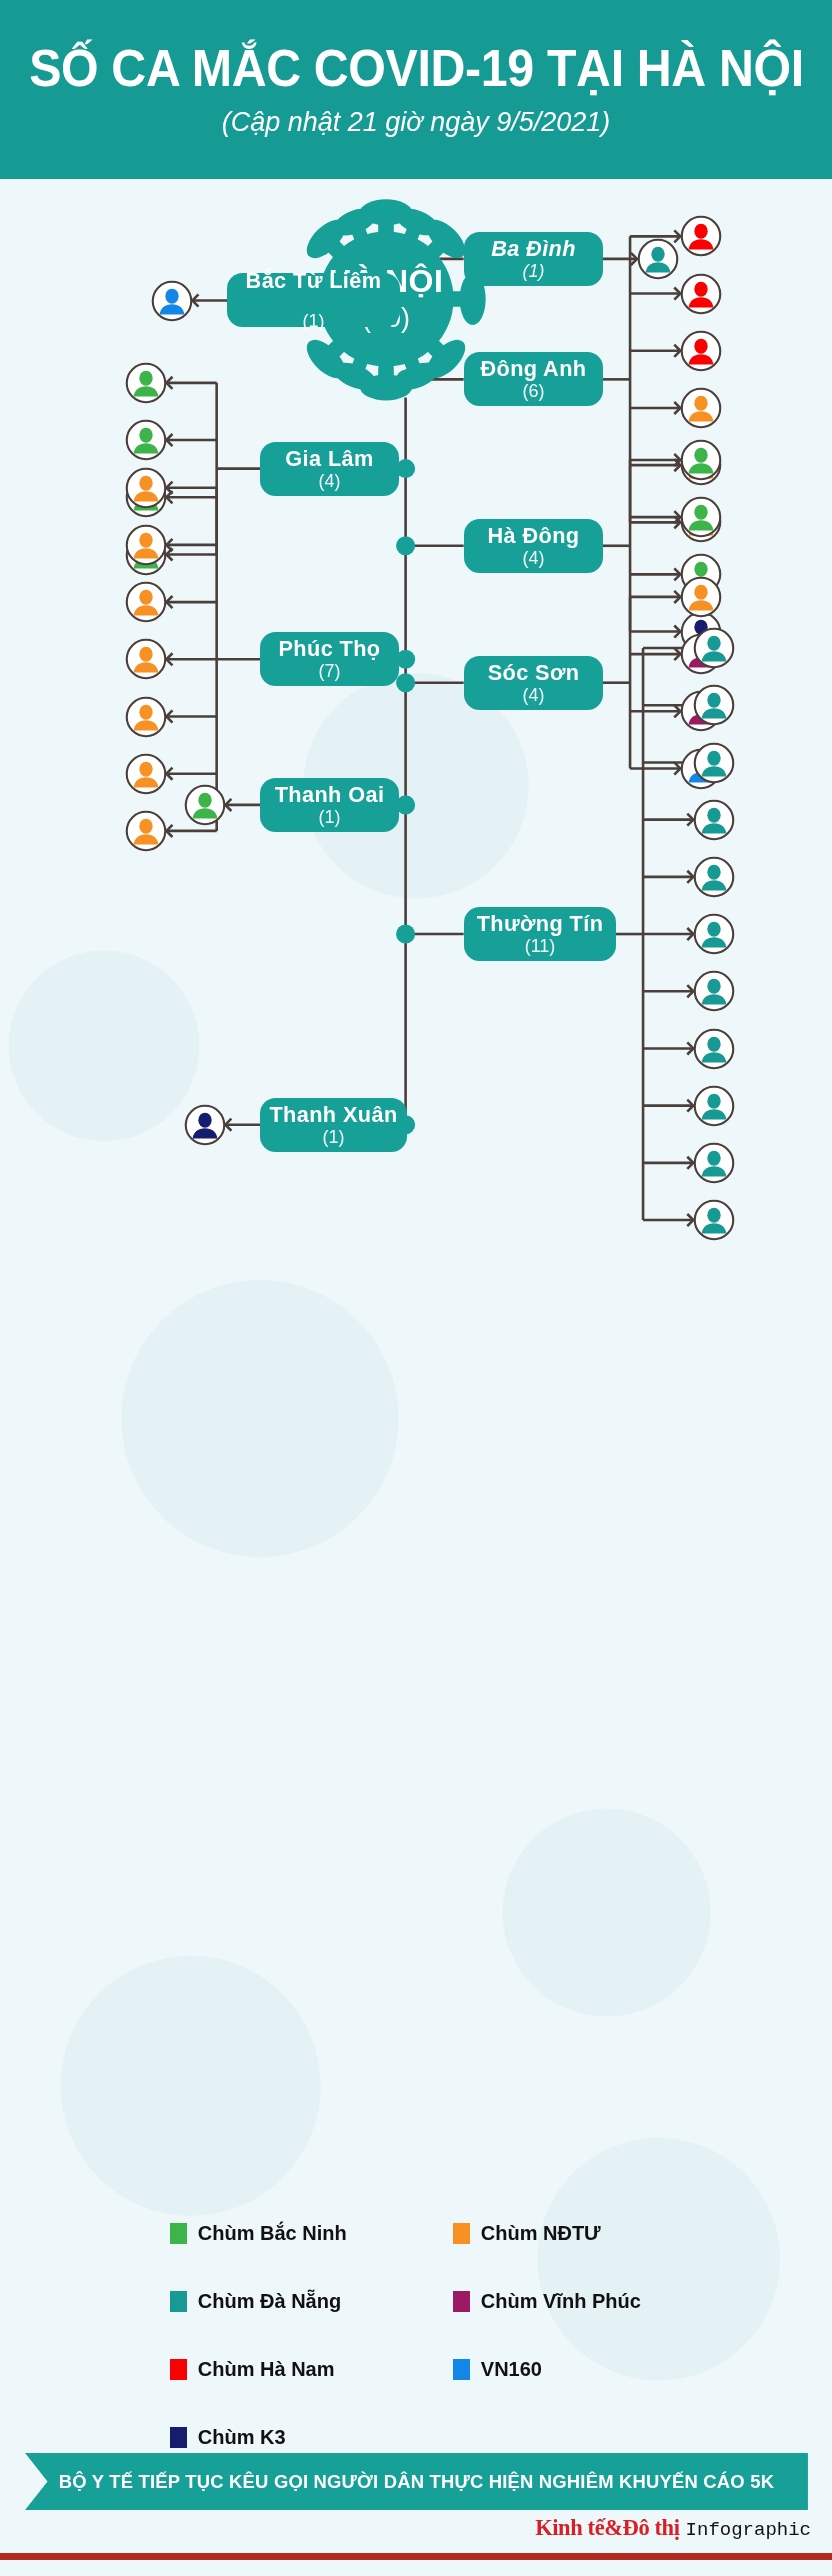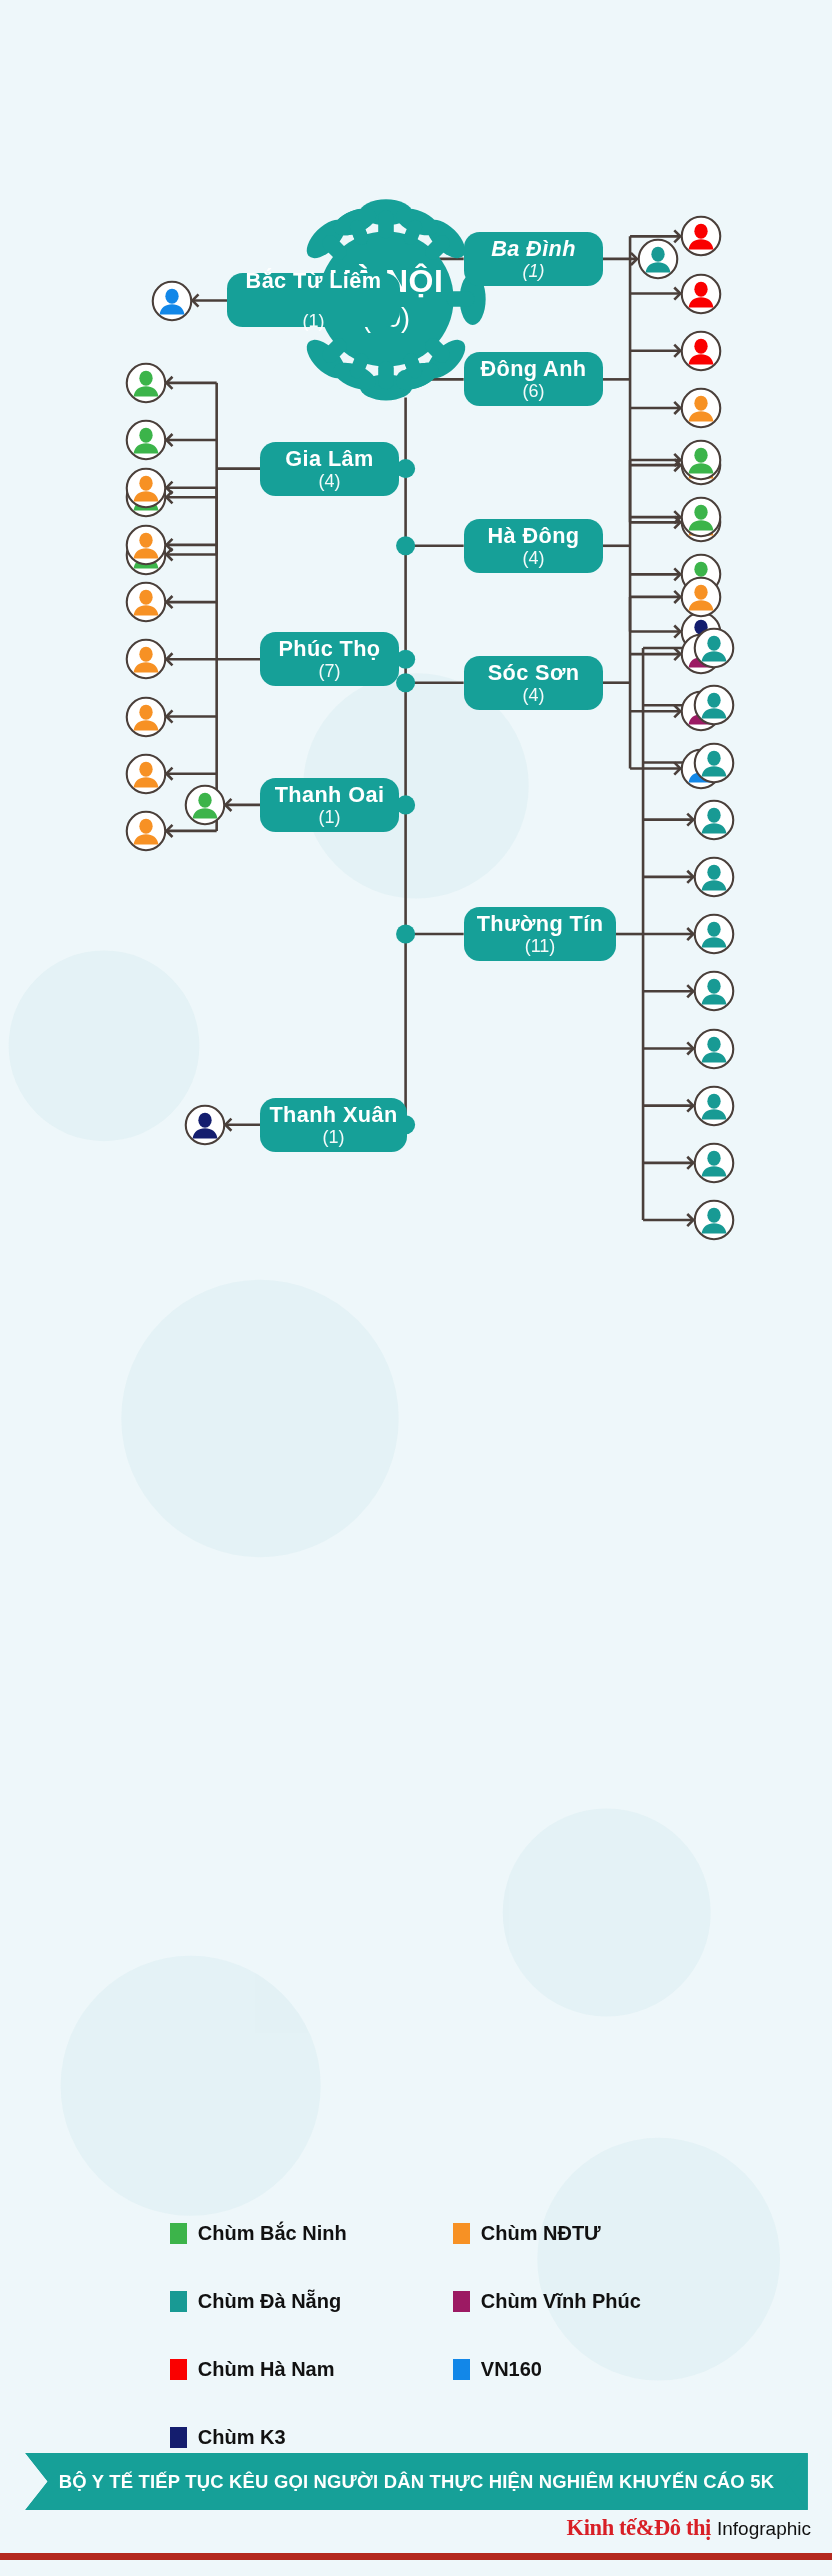--- a/index.html
+++ b/index.html
@@ -133,35 +133,39 @@
   .credit {
     position: absolute;
     right: 21px; top: 2515px;
     display: flex; align-items: baseline; white-space: nowrap;
   }
   .credit-brand {
     font-family: "Liberation Serif", serif;
     font-size: 22.5px; font-weight: bold; color: #d81f26; letter-spacing: -0.4px;
   }
   .credit-word {
-    font-family: Liberation Sans, sans-serif;
+    font-family: Liberation Mono, monospace;
     font-size: 19px; color: #111111; margin-left: 6px;
   }
   .bottom-rule {
     position: absolute;
     left: 0; top: 2553px;
     width: 832px; height: 7px;
     background: #b4291f;
   }
 </style>
 </head>
 <body>
 
 <div id="root">
 
+  <div class="header">
+    <div class="header-title">SỐ CA MẮC COVID-19 TẠI HÀ NỘI</div>
+    <div class="header-sub">(Cập nhật 21 giờ ngày 9/5/2021)</div>
+  </div>
 
   <div class="canvas">
 
     <svg class="bg-svg" width="832" height="2219" viewBox="0 0 960 2560">
       <g fill="#e2f1f5" opacity="0.85">
         <circle cx="480" cy="700" r="130"></circle>
         <circle cx="300" cy="1430" r="160"></circle>
         <circle cx="700" cy="2000" r="120"></circle>
         <circle cx="220" cy="2200" r="150"></circle>
         <circle cx="760" cy="2400" r="140"></circle>

